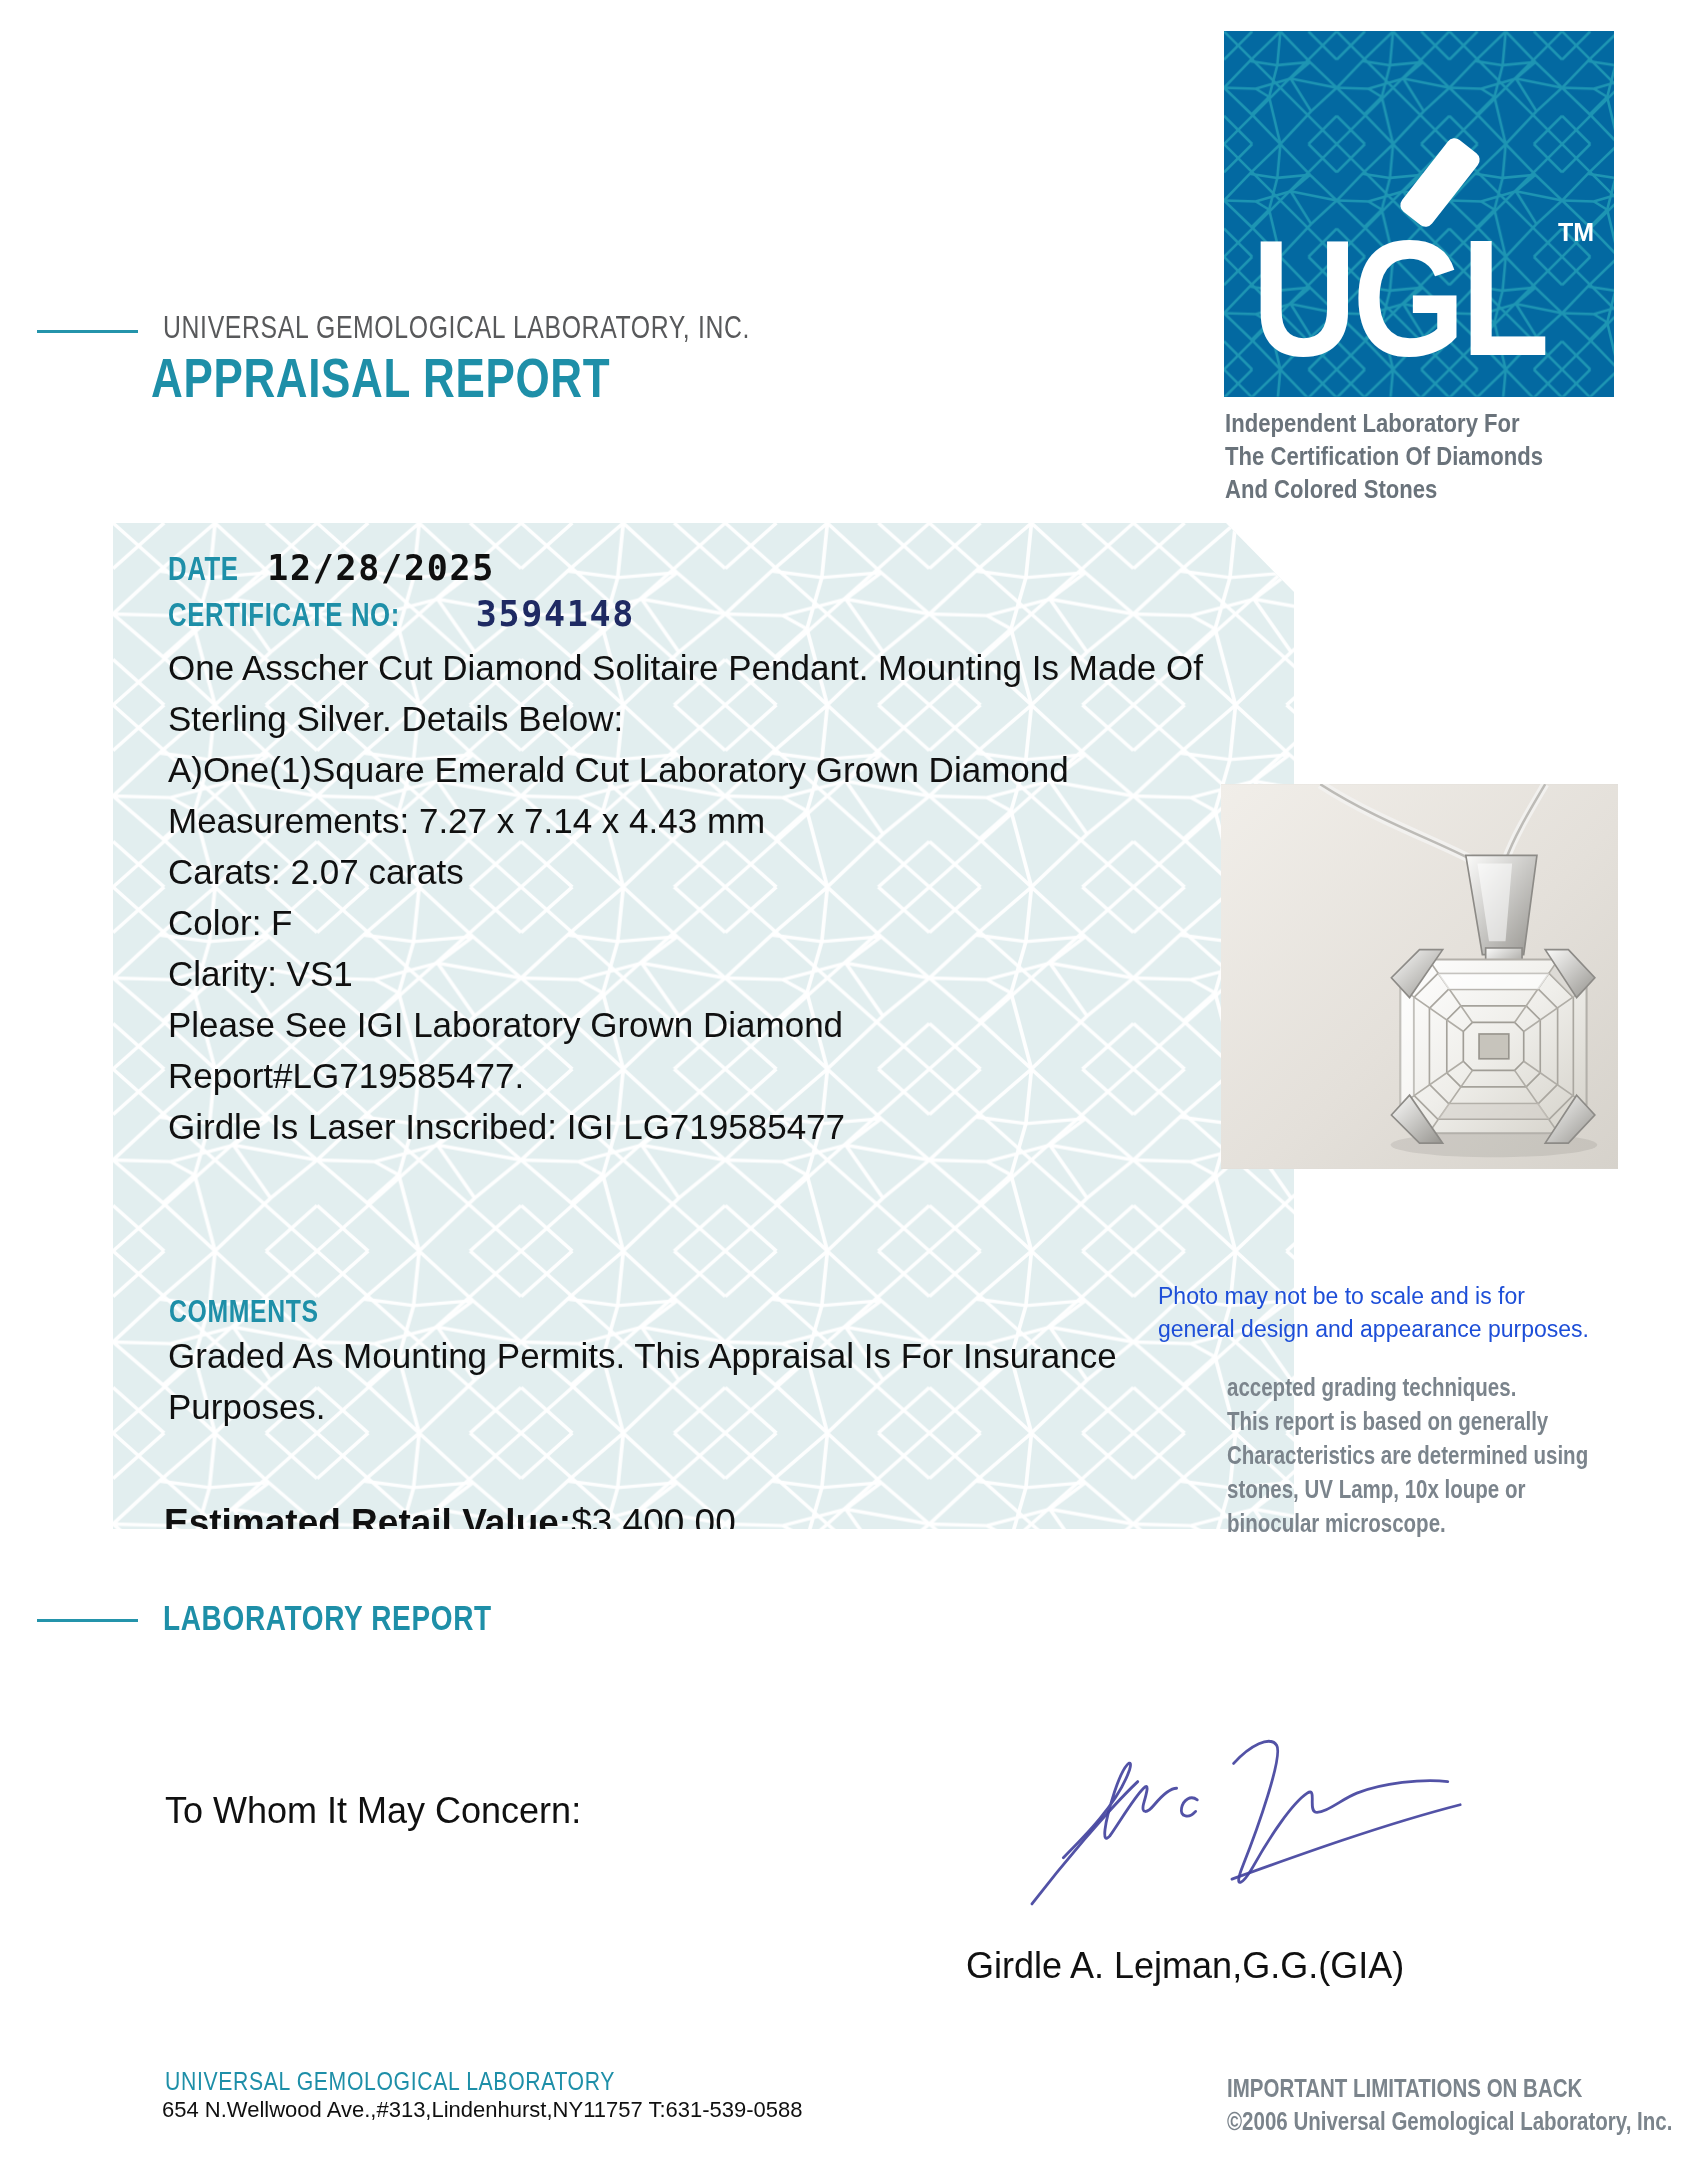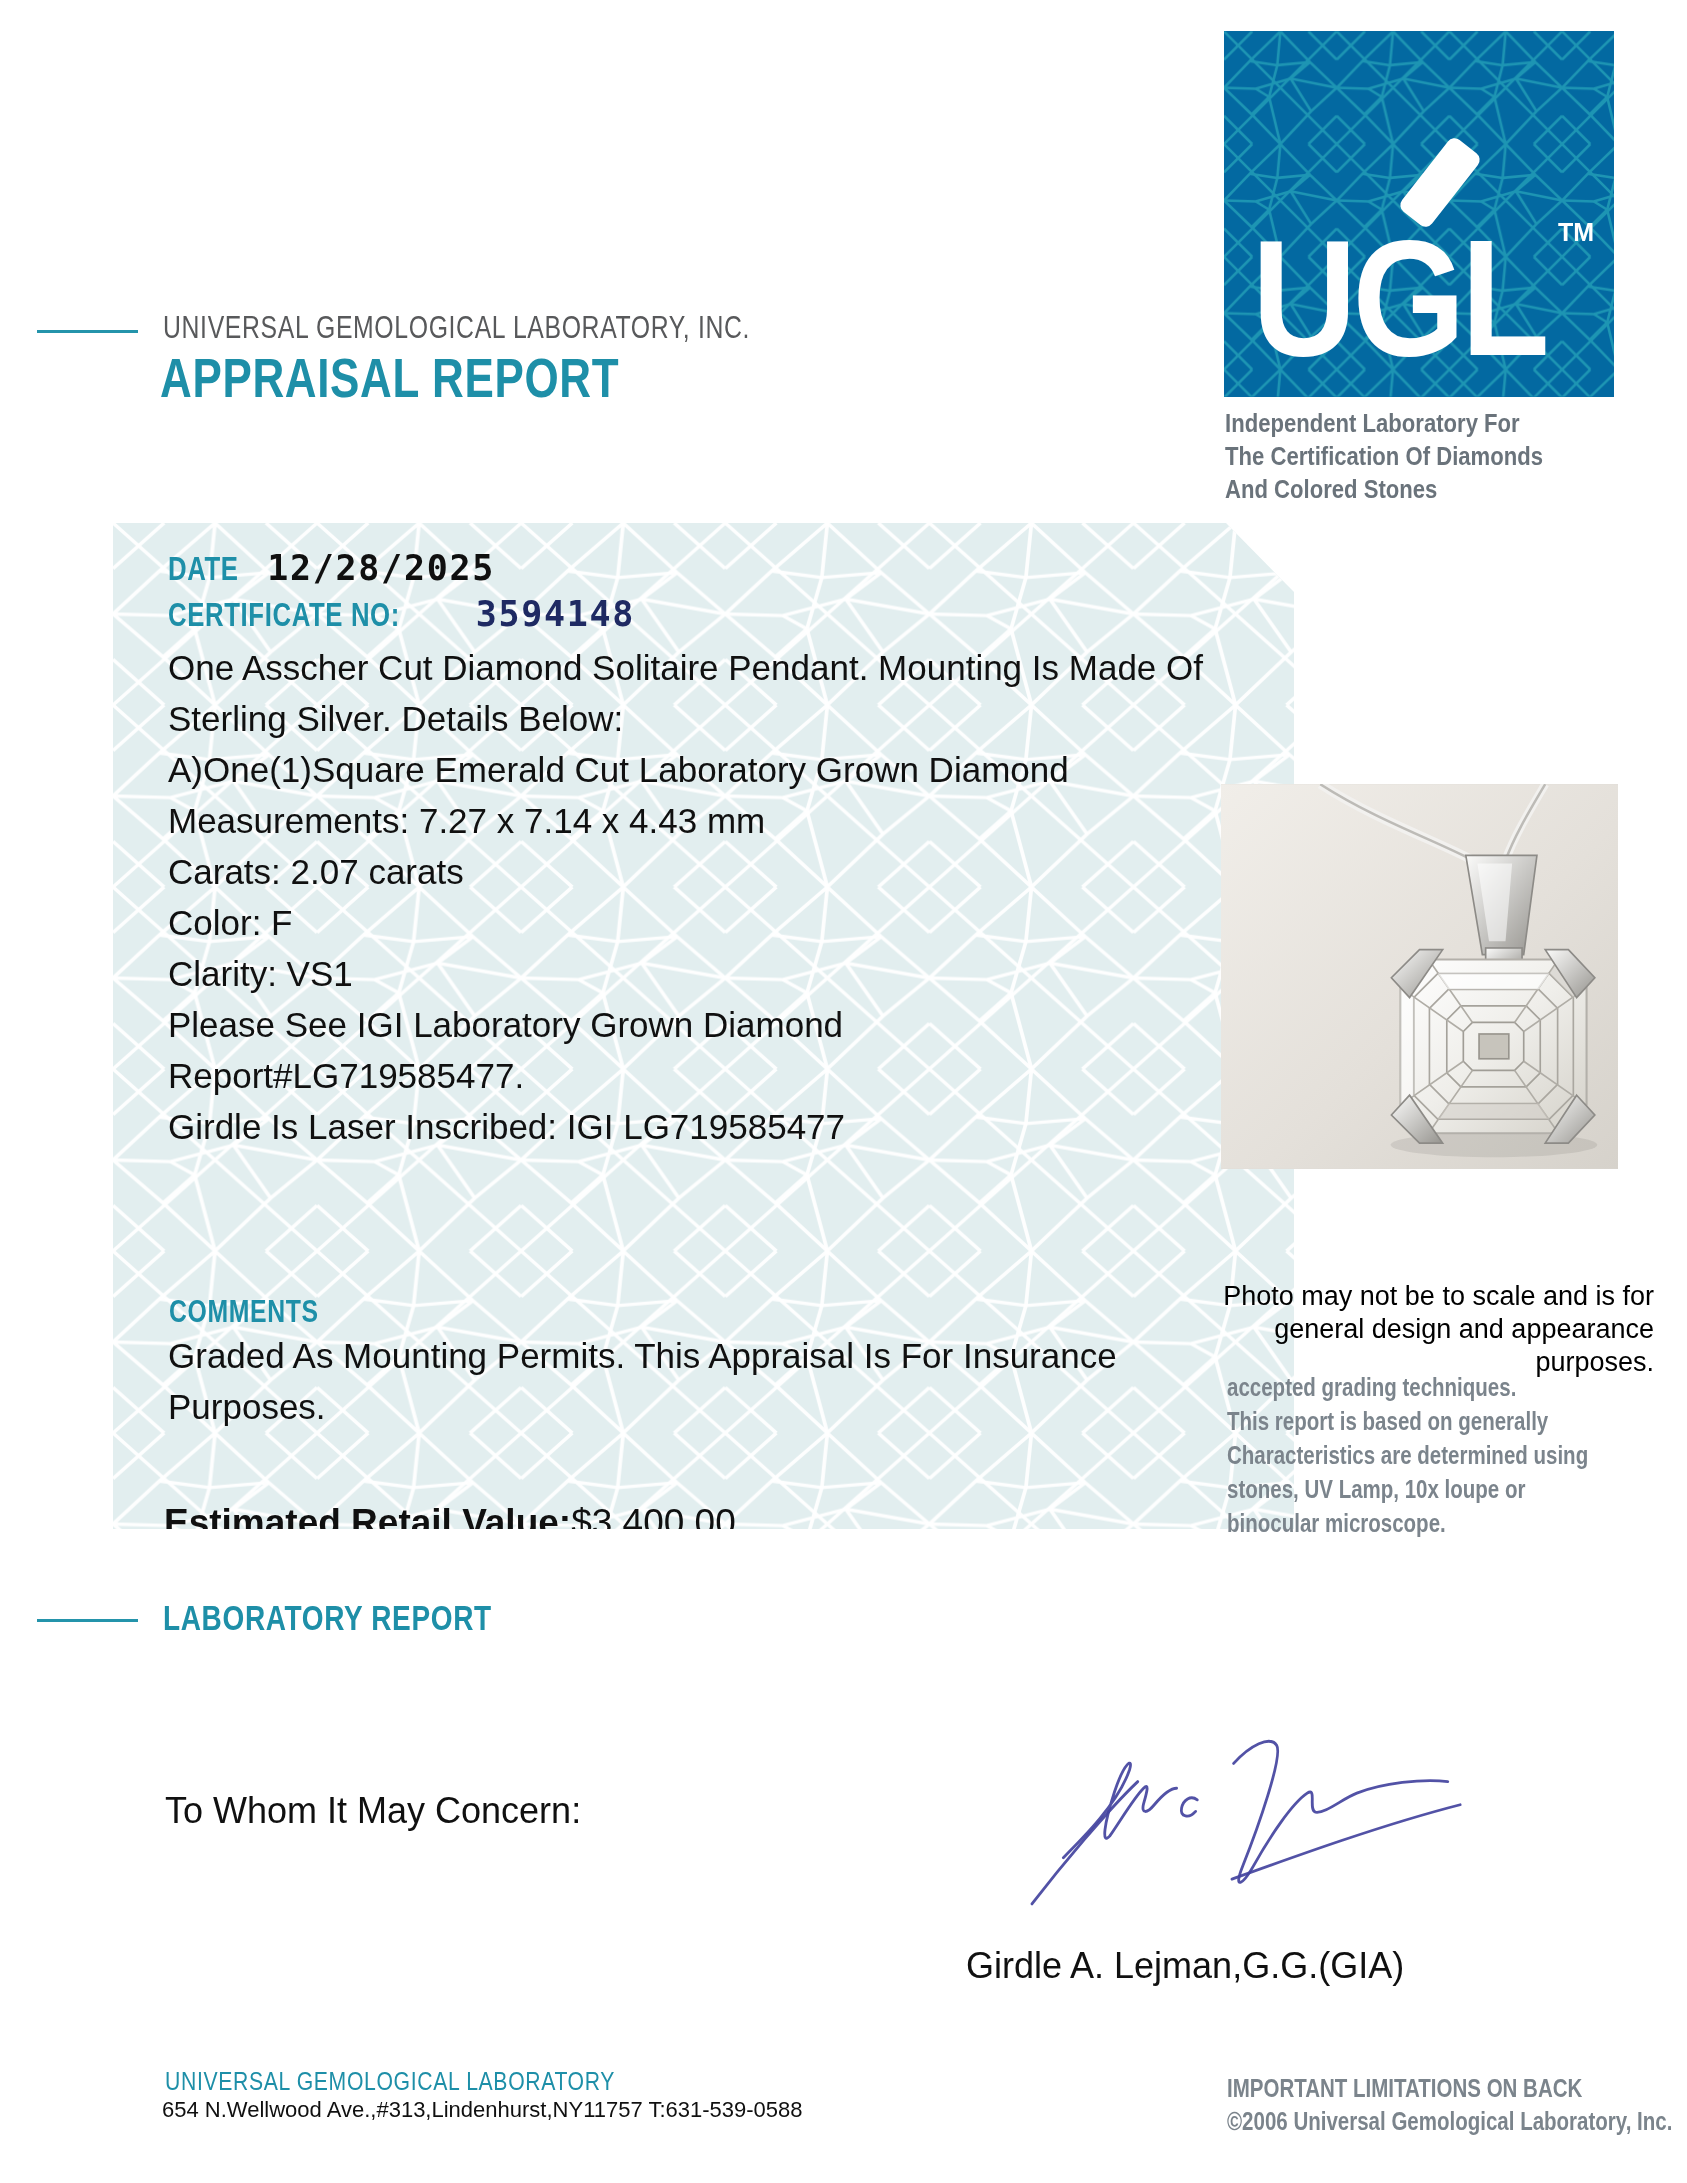--- a/index.html
+++ b/index.html
@@ -28,41 +28,41 @@
   .panel-content{position:absolute;left:0;top:0;width:100%;height:100%;}
   .meta-label{font-size:33px;font-weight:bold;color:#1e8fa8;letter-spacing:0.8px;transform:scaleX(.78);white-space:nowrap;}
   .meta-value{font-family:"DejaVu Sans Mono",monospace;font-size:35px;font-weight:bold;color:#101010;letter-spacing:1.7px;white-space:nowrap;}
   .meta-value.navy{color:#1f2a63;}
   .desc-line{font-size:35px;color:#101010;line-height:51px;white-space:nowrap;}
   .comments-label{font-size:31px;font-weight:bold;color:#1e8fa8;letter-spacing:0.8px;transform:scaleX(.80);white-space:nowrap;}
   .est-label{font-size:37px;font-weight:bold;color:#101010;}
   .est-value{font-size:37px;color:#101010;}
   
   .photo-frame{background:#e9e6e1;box-shadow:0 0 0 0.8px #d8d5d0 inset;}
-  .caption{font-size:27px;color:#000000;line-height:33px;text-align:right;}
+  .caption{font-size:23px;color:#1d4ed8;line-height:33px;text-align:left;}
   .method{font-size:25px;font-weight:bold;color:#7b848c;line-height:34px;transform:scaleX(.82);white-space:nowrap;}
   
   .lab-title{font-size:35px;font-weight:bold;color:#1e8fa8;letter-spacing:0.8px;transform:scaleX(.80);white-space:nowrap;}
   .salutation{font-size:36px;color:#101010;}
   .signer{font-size:36px;color:#101010;}
   
   .f-lab{font-size:26.5px;color:#1e8fa8;letter-spacing:0.8px;transform:scaleX(.80);white-space:nowrap;}
   .f-addr{font-size:22px;color:#101010;white-space:nowrap;}
   .f-gray{font-size:25px;font-weight:bold;color:#7b848c;transform:scaleX(.82);white-space:nowrap;line-height:33px;}
 </style>
 </head>
 <body>
 
 <div id="page">
 
   <div class="abs rule" style="left:37px;top:330px;width:101px;"></div>
   <div class="abs" style="left:163px;top:310px;">
     <span class="cond company">UNIVERSAL GEMOLOGICAL LABORATORY, INC.</span>
   </div>
-  <div class="abs" style="left:160px;top:346px;">
+  <div class="abs" style="left:151px;top:346px;">
     <span class="cond title">APPRAISAL REPORT</span>
   </div>
 
   <div class="abs logo-square" style="left:1224px;top:31px;width:390px;height:366px;">
     <svg style="position:absolute;left:0;top:0;" width="390" height="366" viewBox="0 0 472 442" xmlns="http://www.w3.org/2000/svg">
       <defs>
         <pattern id="meshDark" width="220" height="220" patternUnits="userSpaceOnUse" patternTransform="scale(0.62)">
           <g fill="none" stroke="#1d95b3" stroke-width="5">
             <path d="M0 0 L220 220 M220 0 L0 220"></path>
             <path d="M110 0 L50 58 L0 110 M110 0 L168 60 L220 110 M0 110 L54 162 L110 220 M220 110 L170 156 L110 220"></path>

